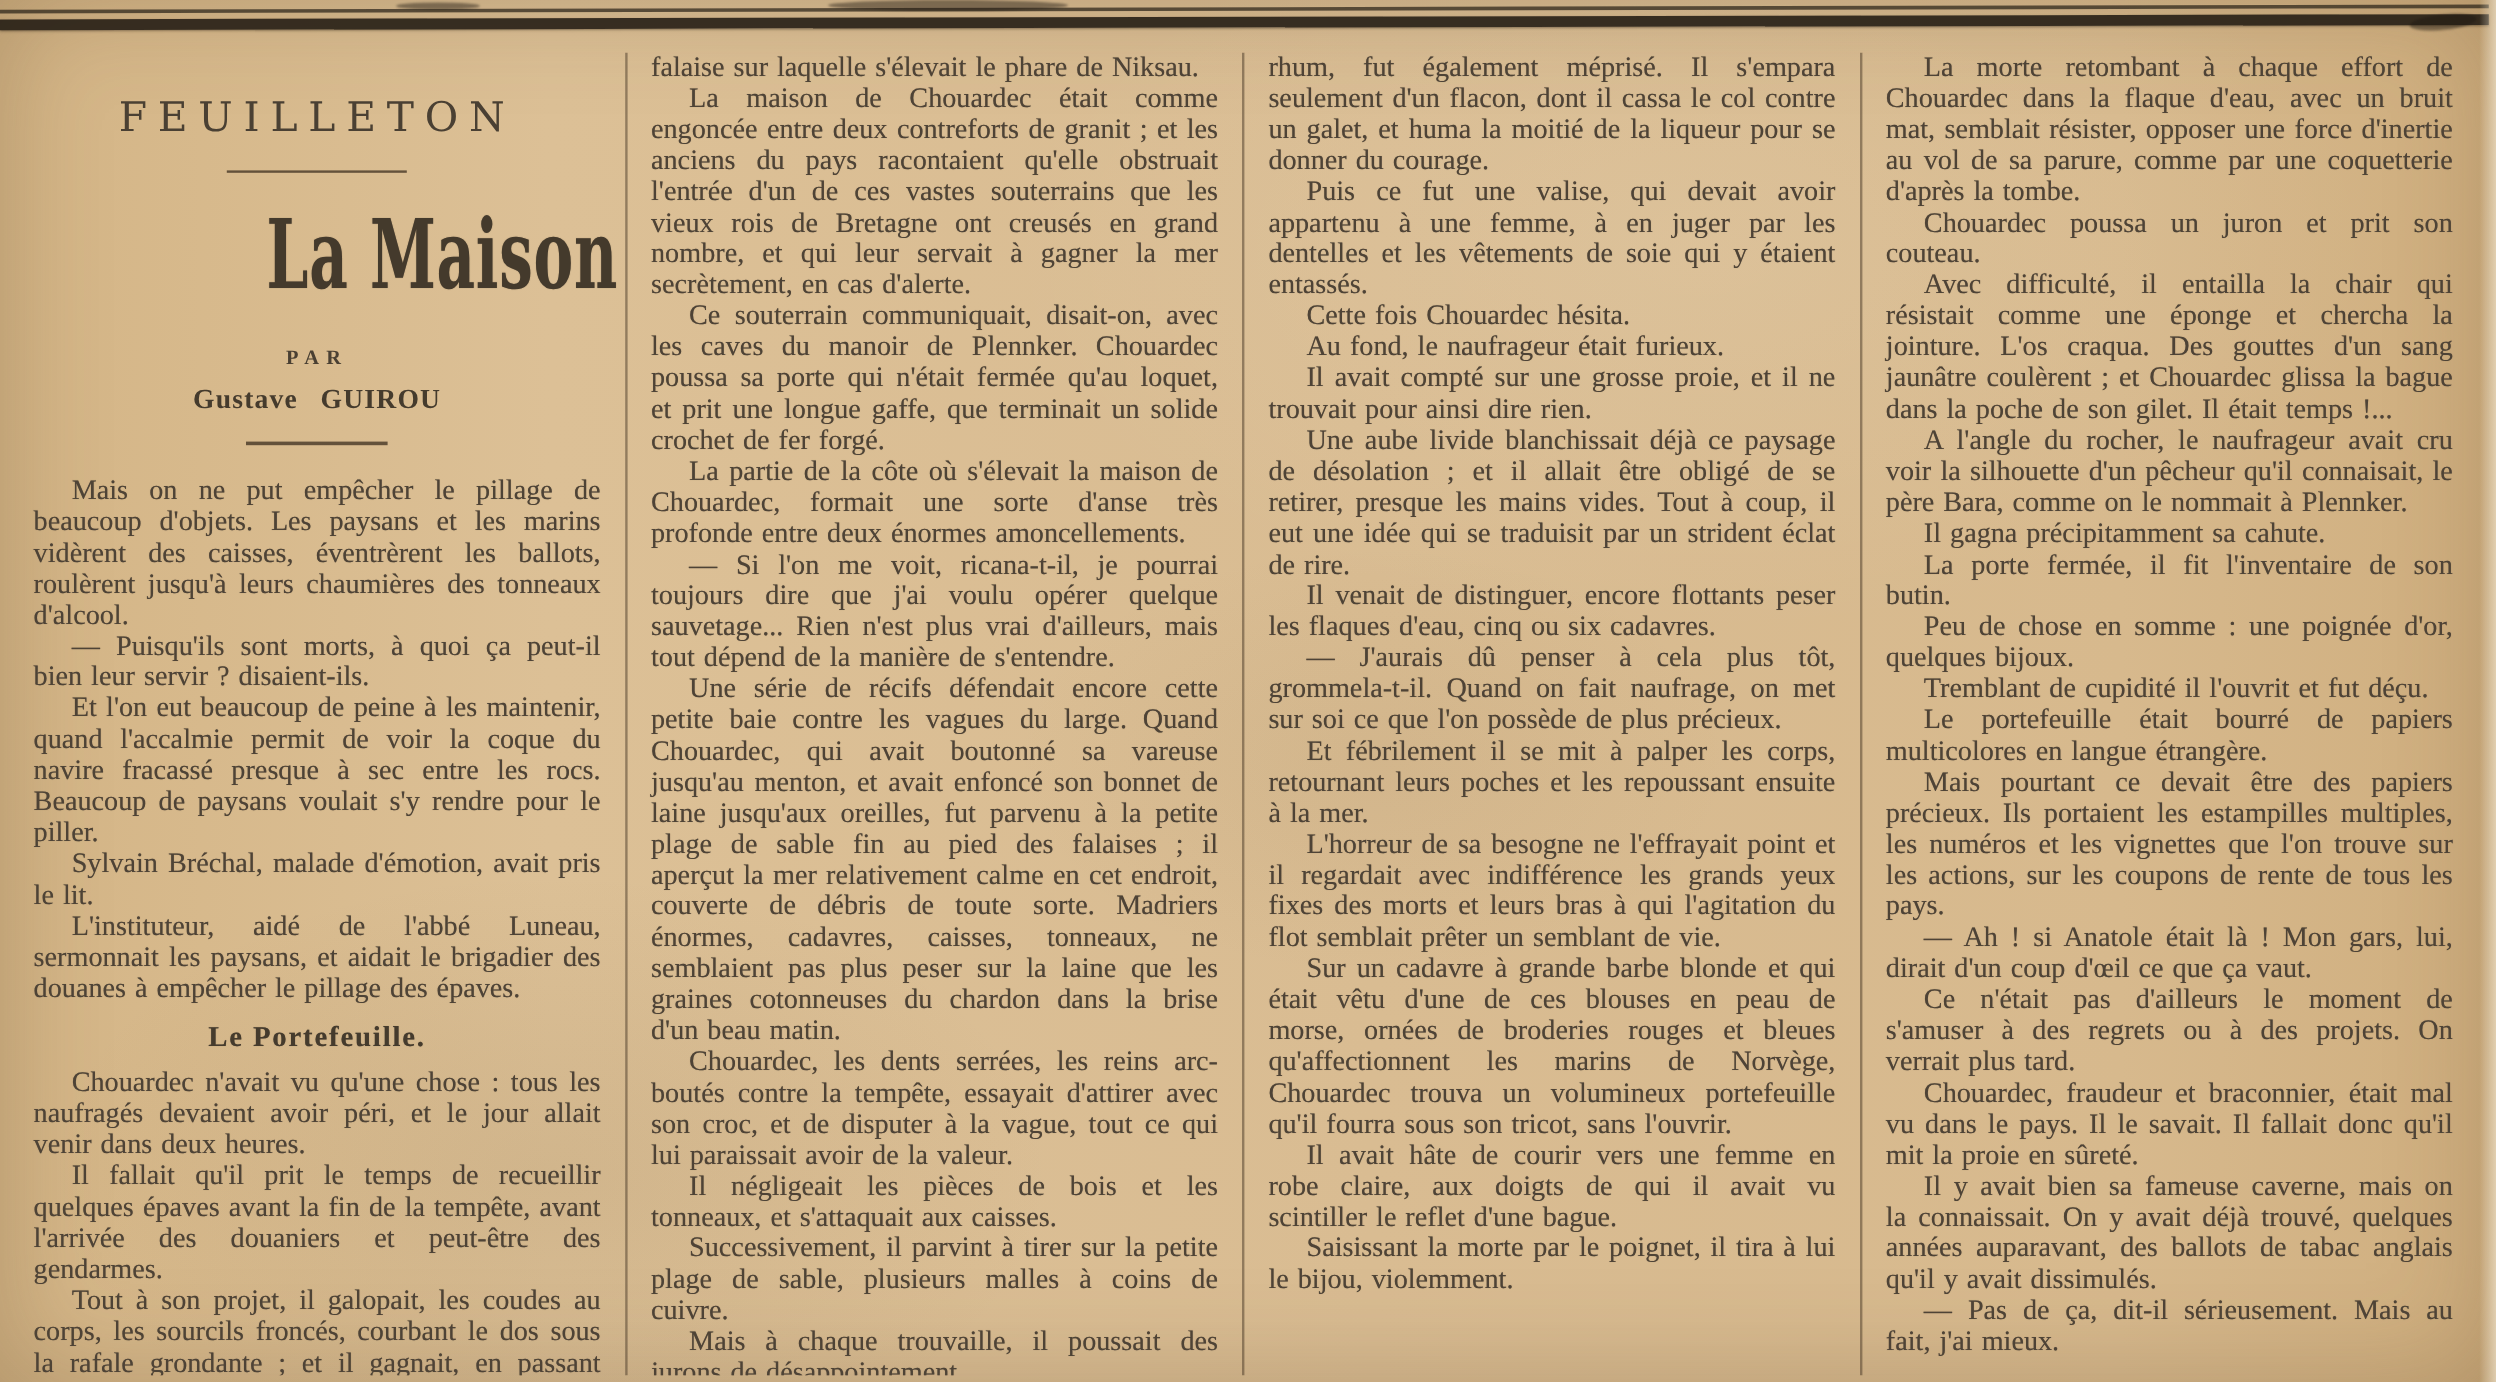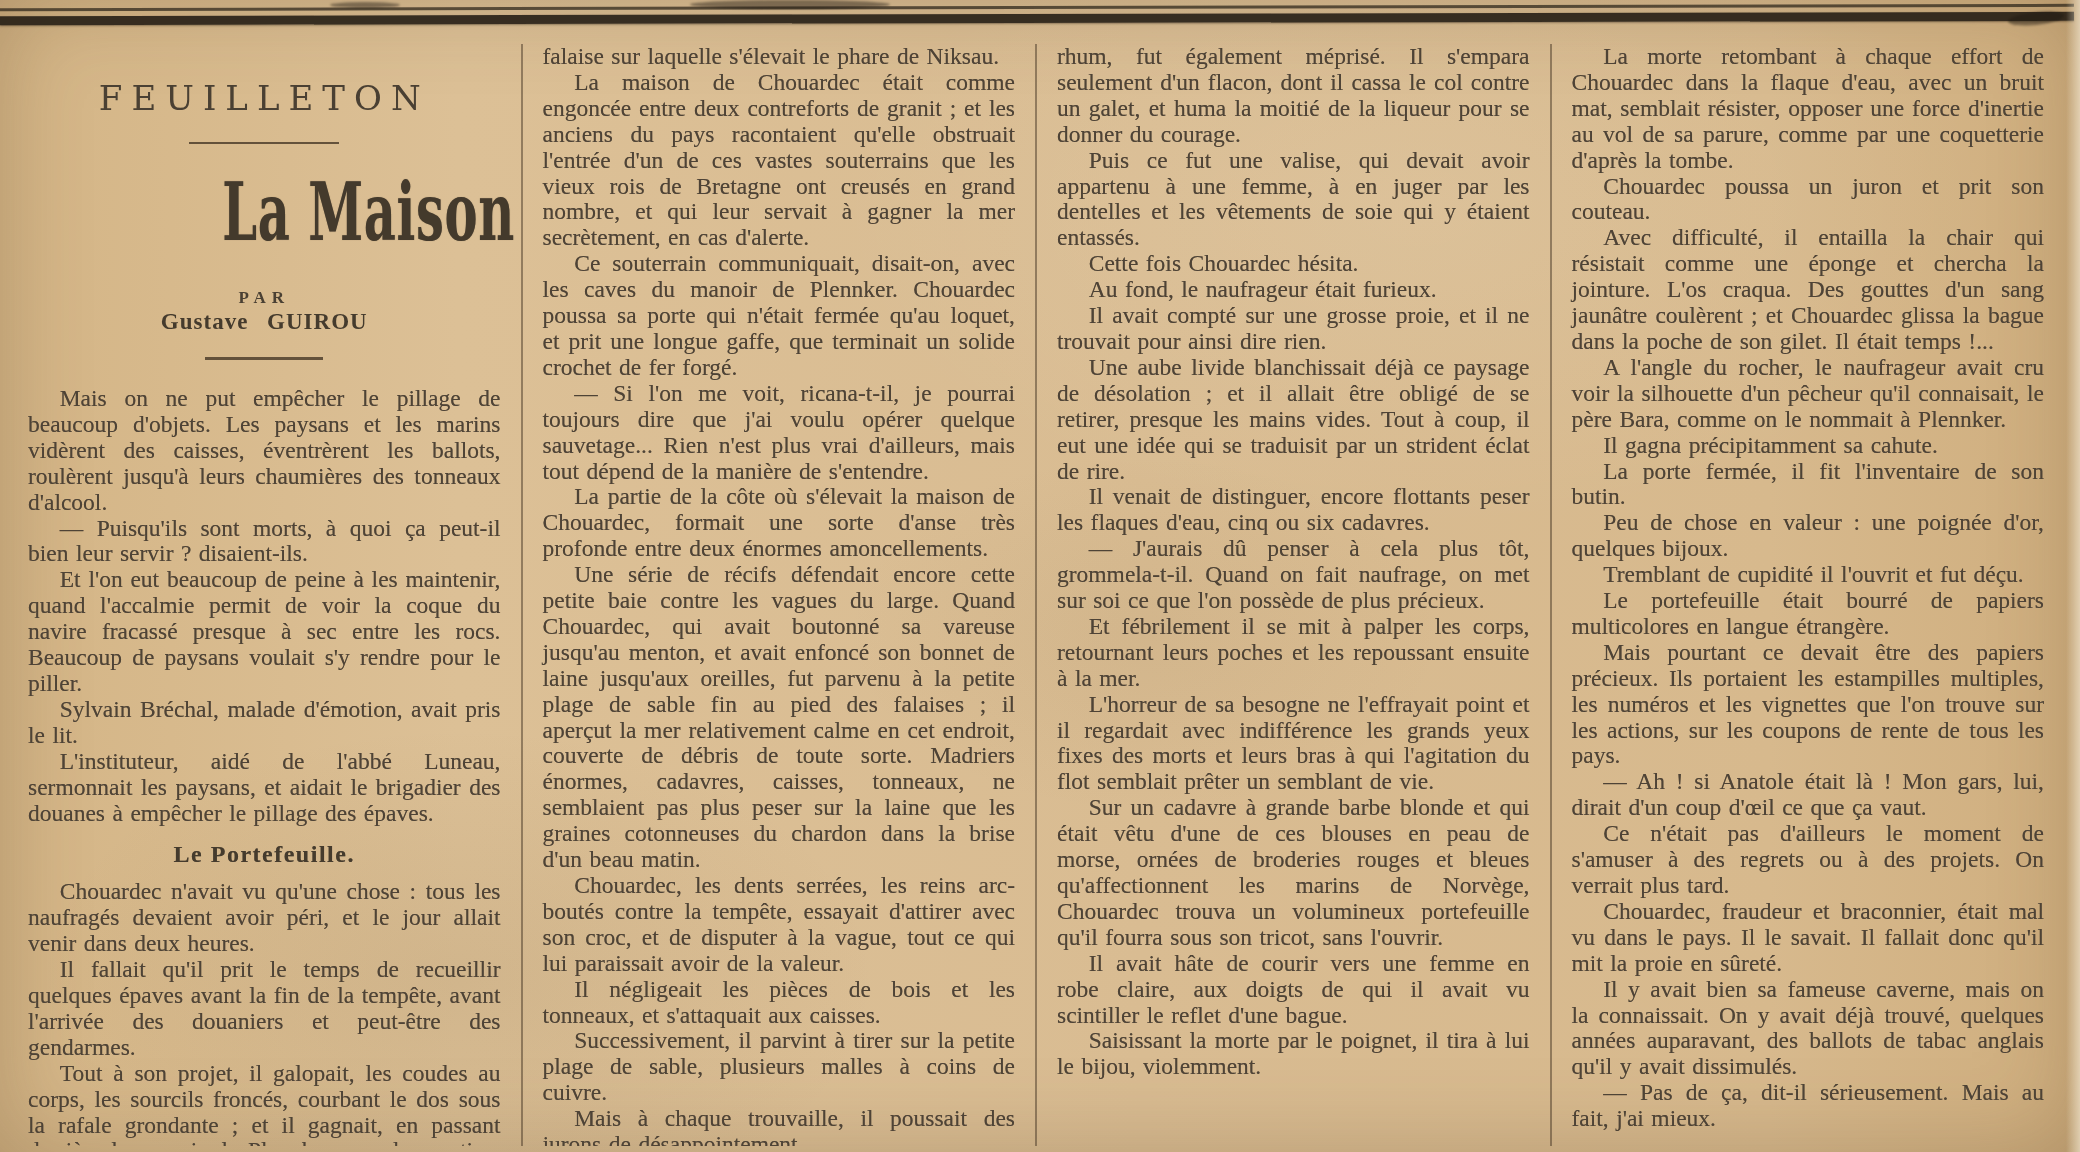--- a/index.html
+++ b/index.html
@@ -29,21 +29,21 @@
   .rule-sm{height:2px;background:rgba(70,55,38,0.8);margin:24px auto 0;}
   .rule-a{width:150px;}
   .rule-b{width:118px;height:3px;margin-top:22px;}
   .title-wrap{text-align:center;margin-top:22px;height:96px;}
   .title{display:inline-block;white-space:nowrap;font-family:"DejaVu Serif",serif;
     font-weight:bold;font-size:80px;line-height:92px;color:#443a2c;
     transform:scaleX(0.62);transform-origin:50% 50%;letter-spacing:1px;
     text-shadow:0 0 1px rgba(60,50,38,0.5);}
   .byline-prefix{margin-top:26px;text-align:center;font-size:17px;font-weight:bold;
     letter-spacing:6px;color:#4a4033;}
-  .author{margin-top:1px;text-align:center;font-size:23px;font-weight:bold;
+  .author{margin-top:12px;text-align:center;font-size:23px;font-weight:bold;
     letter-spacing:1px;word-spacing:12px;color:#453b2d;}
   
   .col-body{margin-top:0;}
   .col1 .col-body{margin-top:26px;}
   .col-body p{margin:0;font-size:23.5px;line-height:25.9px;text-align:justify;
     text-indent:1.35em;word-spacing:1.6px;color:#4e4336;
     text-shadow:0 0 0.6px rgba(78,67,54,0.55);}
   .col-body p.paragraph-flush{text-indent:0;}
   .col-body h3{margin:15px 0 11px;text-align:center;font-size:24px;font-weight:bold;
     letter-spacing:1.5px;color:#453b2d;text-shadow:0 0 0.6px rgba(70,60,47,0.55);}
@@ -84,22 +84,22 @@
           <p class="paragraph">Il fallait qu'il prit le temps de recueillir quelques épaves avant la fin de la tempête, avant l'arrivée des douaniers et peut-être des gendarmes.</p>
           <p class="paragraph">Tout à son projet, il galopait, les coudes au corps, les sourcils froncés, courbant le dos sous la rafale grondante ; et il gagnait, en passant derrière le manoir de Plennker, par des sentiers qui abrégeaient la distance, sa maisonnette située dans un endroit tout à fait désert derrière la</p>
         </div>
     </section>
 
     <section class="col col2">
       <div class="col-body">
           <p class="paragraph-flush">falaise sur laquelle s'élevait le phare de Niksau.</p>
           <p class="paragraph">La maison de Chouardec était comme engoncée entre deux contreforts de granit ; et les anciens du pays racontaient qu'elle obstruait l'entrée d'un de ces vastes souterrains que les vieux rois de Bretagne ont creusés en grand nombre, et qui leur servait à gagner la mer secrètement, en cas d'alerte.</p>
           <p class="paragraph">Ce souterrain communiquait, disait-on, avec les caves du manoir de Plennker. Chouardec poussa sa porte qui n'était fermée qu'au loquet, et prit une longue gaffe, que terminait un solide crochet de fer forgé.</p>
+          <p class="paragraph">La partie de la côte où s'élevait la maison de Chouardec, formait une sorte d'anse très profonde entre deux énormes amoncellements.</p>
           <p class="paragraph">— Si l'on me voit, ricana-t-il, je pourrai toujours dire que j'ai voulu opérer quelque sauvetage... Rien n'est plus vrai d'ailleurs, mais tout dépend de la manière de s'entendre.</p>
-          <p class="paragraph">La partie de la côte où s'élevait la maison de Chouardec, formait une sorte d'anse très profonde entre deux énormes amoncellements.</p>
           <p class="paragraph">Une série de récifs défendait encore cette petite baie contre les vagues du large. Quand Chouardec, qui avait boutonné sa vareuse jusqu'au menton, et avait enfoncé son bonnet de laine jusqu'aux oreilles, fut parvenu à la petite plage de sable fin au pied des falaises ; il aperçut la mer relativement calme en cet endroit, couverte de débris de toute sorte. Madriers énormes, cadavres, caisses, tonneaux, ne semblaient pas plus peser sur la laine que les graines cotonneuses du chardon dans la brise d'un beau matin.</p>
           <p class="paragraph">Chouardec, les dents serrées, les reins arc-boutés contre la tempête, essayait d'attirer avec son croc, et de disputer à la vague, tout ce qui lui paraissait avoir de la valeur.</p>
           <p class="paragraph">Il négligeait les pièces de bois et les tonneaux, et s'attaquait aux caisses.</p>
           <p class="paragraph">Successivement, il parvint à tirer sur la petite plage de sable, plusieurs malles à coins de cuivre.</p>
           <p class="paragraph">Mais à chaque trouvaille, il poussait des jurons de désappointement.</p>
         </div>
     </section>
 
     <section class="col col3">
       <div class="col-body">
@@ -120,21 +120,21 @@
     </section>
 
     <section class="col col4">
       <div class="col-body">
           <p class="paragraph">La morte retombant à chaque effort de Chouardec dans la flaque d'eau, avec un bruit mat, semblait résister, opposer une force d'inertie au vol de sa parure, comme par une coquetterie d'après la tombe.</p>
           <p class="paragraph">Chouardec poussa un juron et prit son couteau.</p>
           <p class="paragraph">Avec difficulté, il entailla la chair qui résistait comme une éponge et chercha la jointure. L'os craqua. Des gouttes d'un sang jaunâtre coulèrent ; et Chouardec glissa la bague dans la poche de son gilet. Il était temps !...</p>
           <p class="paragraph">A l'angle du rocher, le naufrageur avait cru voir la silhouette d'un pêcheur qu'il connaisait, le père Bara, comme on le nommait à Plennker.</p>
           <p class="paragraph">Il gagna précipitamment sa cahute.</p>
           <p class="paragraph">La porte fermée, il fit l'inventaire de son butin.</p>
-          <p class="paragraph">Peu de chose en valeur : une poignée d'or, quelques bijoux.</p>
+          <p class="paragraph">Peu de chose en somme : une poignée d'or, quelques bijoux.</p>
           <p class="paragraph">Tremblant de cupidité il l'ouvrit et fut déçu.</p>
           <p class="paragraph">Le portefeuille était bourré de papiers multicolores en langue étrangère.</p>
           <p class="paragraph">Mais pourtant ce devait être des papiers précieux. Ils portaient les estampilles multiples, les numéros et les vignettes que l'on trouve sur les actions, sur les coupons de rente de tous les pays.</p>
           <p class="paragraph">— Ah ! si Anatole était là ! Mon gars, lui, dirait d'un coup d'œil ce que ça vaut.</p>
           <p class="paragraph">Ce n'était pas d'ailleurs le moment de s'amuser à des regrets ou à des projets. On verrait plus tard.</p>
           <p class="paragraph">Chouardec, fraudeur et braconnier, était mal vu dans le pays. Il le savait. Il fallait donc qu'il mit la proie en sûreté.</p>
           <p class="paragraph">Il y avait bien sa fameuse caverne, mais on la connaissait. On y avait déjà trouvé, quelques années auparavant, des ballots de tabac anglais qu'il y avait dissimulés.</p>
           <p class="paragraph">— Pas de ça, dit-il sérieusement. Mais au fait, j'ai mieux.</p>
         </div>
     </section>

